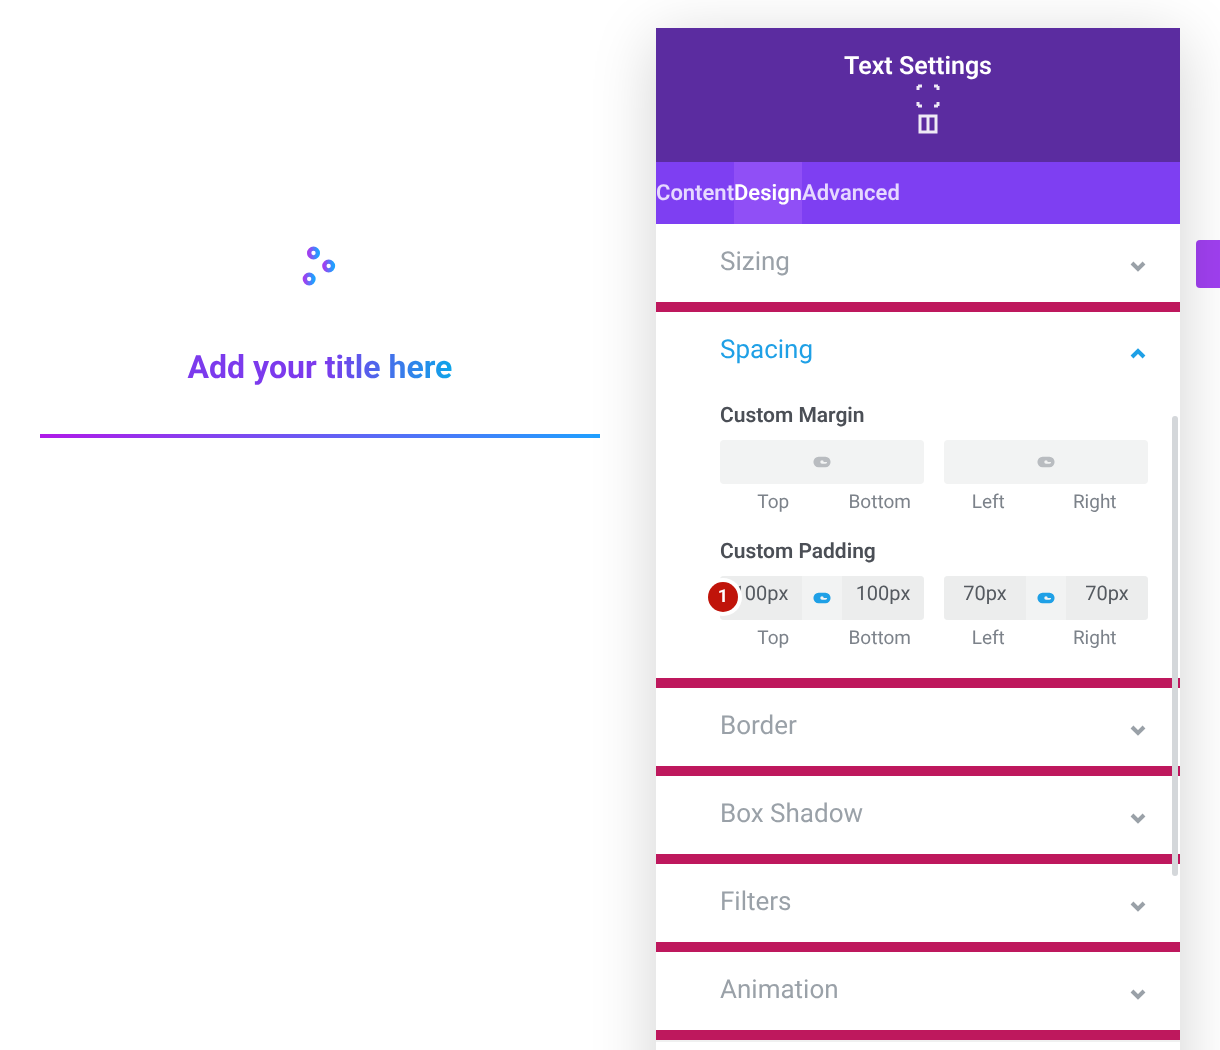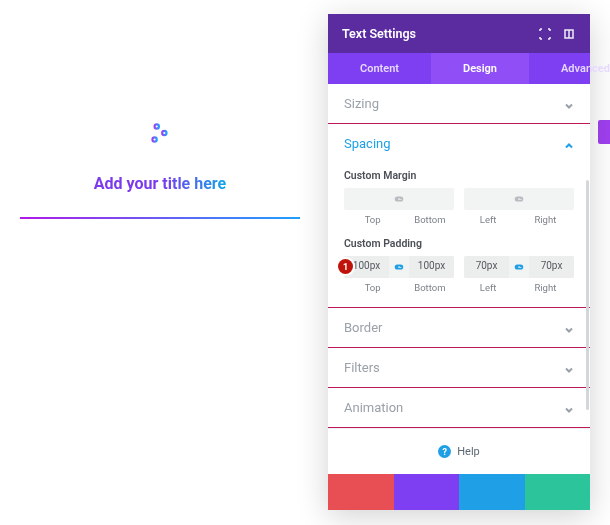--- a/index.html
+++ b/index.html
@@ -61,43 +61,45 @@
     flex-direction: column;
   }
   .panel-header {
     background: #5b2ca0;
     color: #fff;
     padding: 12px 14px;
     display: flex;
     align-items: center;
     font-size: 12.5px;
     font-weight: 600;
+    flex-direction: column;
   }
   .panel-header .spacer { flex: 1; }
   .panel-header .hicon { width:14px; height:14px; margin-left:10px; opacity:.9; display:flex; align-items:center; justify-content:center;}
   .hicon svg { width:12px; height:12px; stroke:#fff; fill:none; stroke-width:1.5;}
   .tabs {
     background: #7e3ff2;
     display: flex;
     font-size: 11px;
     font-weight: 600;
   }
   .tab {
-    padding: 9px 32px;
+    padding: 9px 0;
     color: #e6d8ff;
     cursor: pointer;
   }
   .tab.active { background: #904ff6; color: #fff; }
 
   .panel-body {
     position: relative;
     background:#fff;
   }
   .section {
-    border-bottom: 1px solid #be185d;
+    border-bottom: 5px solid #be185d;
+    padding-left: 16px;
   }
   .section-head {
     display: flex; align-items: center;
     padding: 12px 16px;
     font-size: 13px;
     color: #9aa1a8;
     cursor: pointer;
   }
   .section-head.open { color: #1fa0e6; }
   .section-head .flex { flex:1; }
@@ -325,20 +327,29 @@
     <div class="section">
       <div class="section-head">
         <span>Border</span>
         <span class="flex"></span>
         <span class="chev"><svg viewBox="0 0 10 10">
               <polyline points="2,3.5 5,6.5 8,3.5"></polyline>
             </svg></span>
       </div>
     </div>
 
+    <div class="section">
+      <div class="section-head">
+        <span>Box Shadow</span>
+        <span class="flex"></span>
+        <span class="chev"><svg viewBox="0 0 10 10">
+              <polyline points="2,3.5 5,6.5 8,3.5"></polyline>
+            </svg></span>
+      </div>
+    </div>
 
     <div class="section">
       <div class="section-head">
         <span>Filters</span>
         <span class="flex"></span>
         <span class="chev"><svg viewBox="0 0 10 10">
               <polyline points="2,3.5 5,6.5 8,3.5"></polyline>
             </svg></span>
       </div>
     </div>

